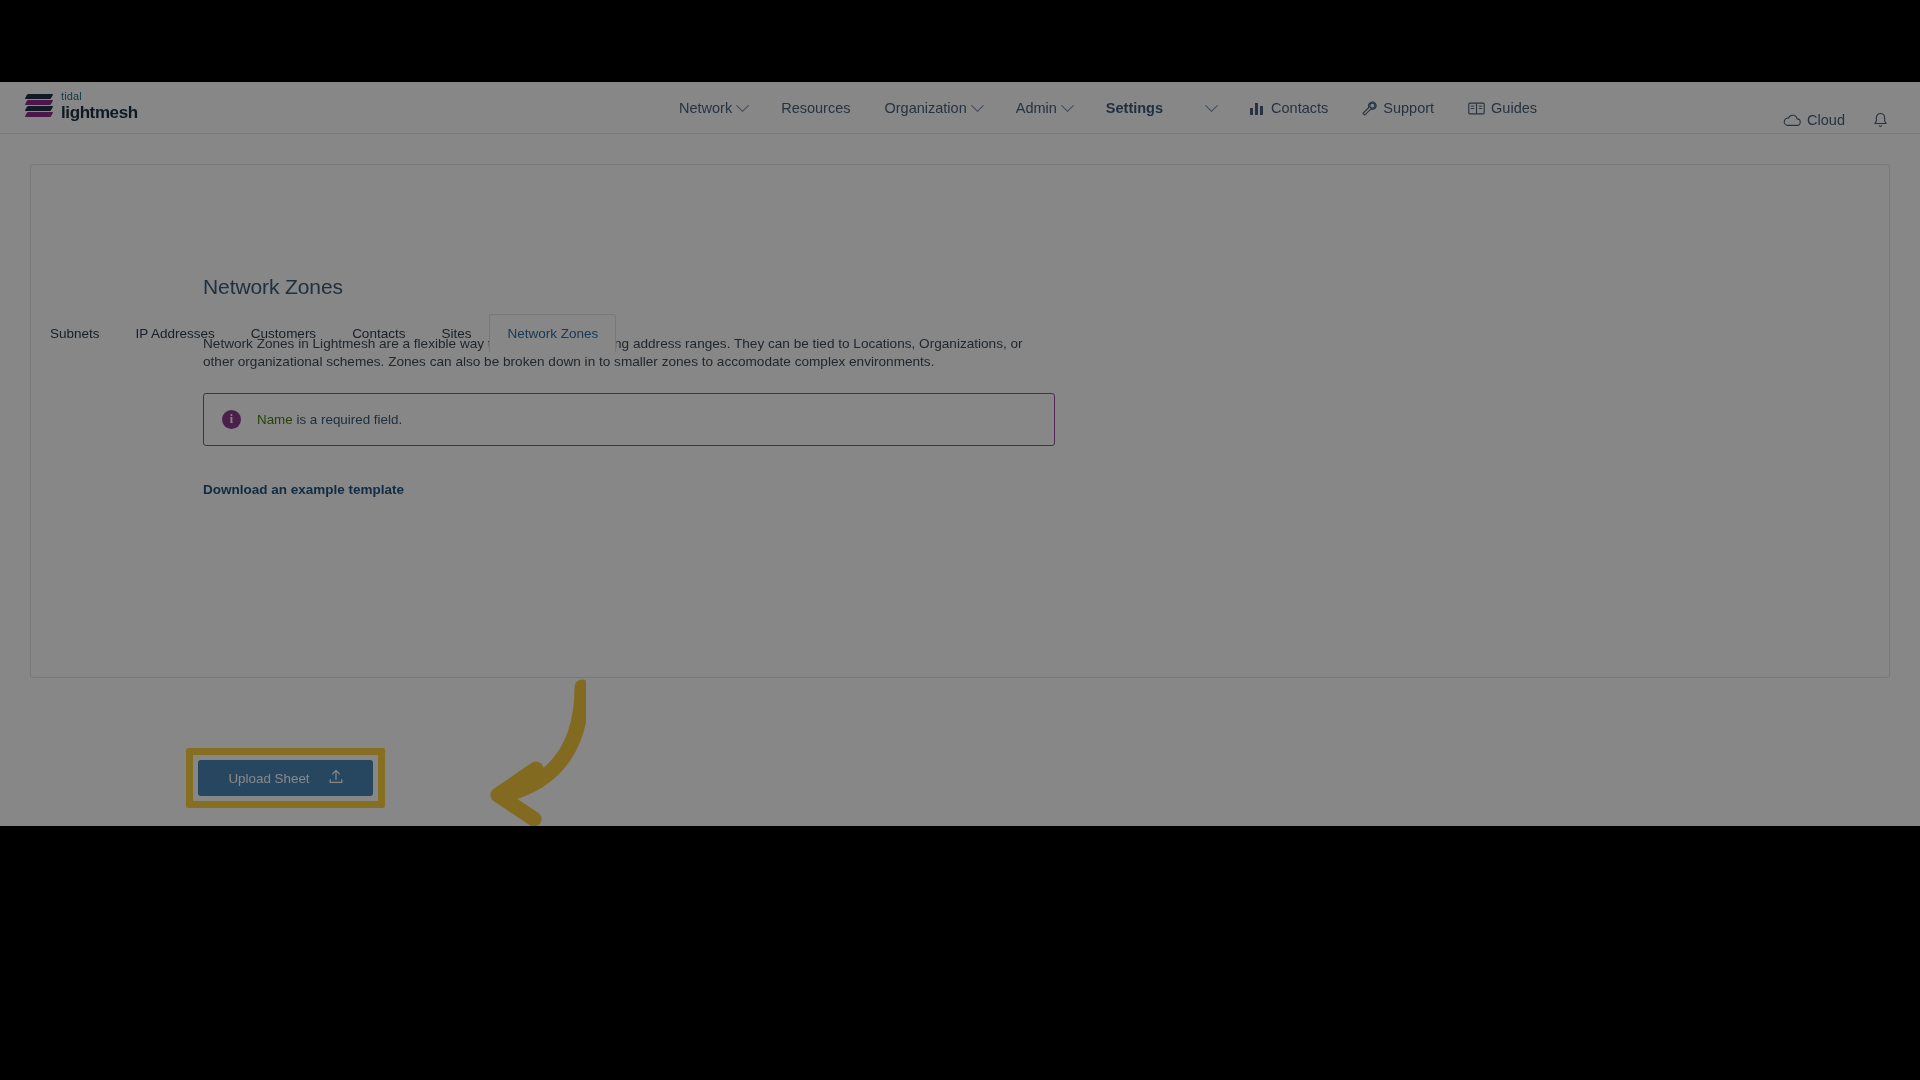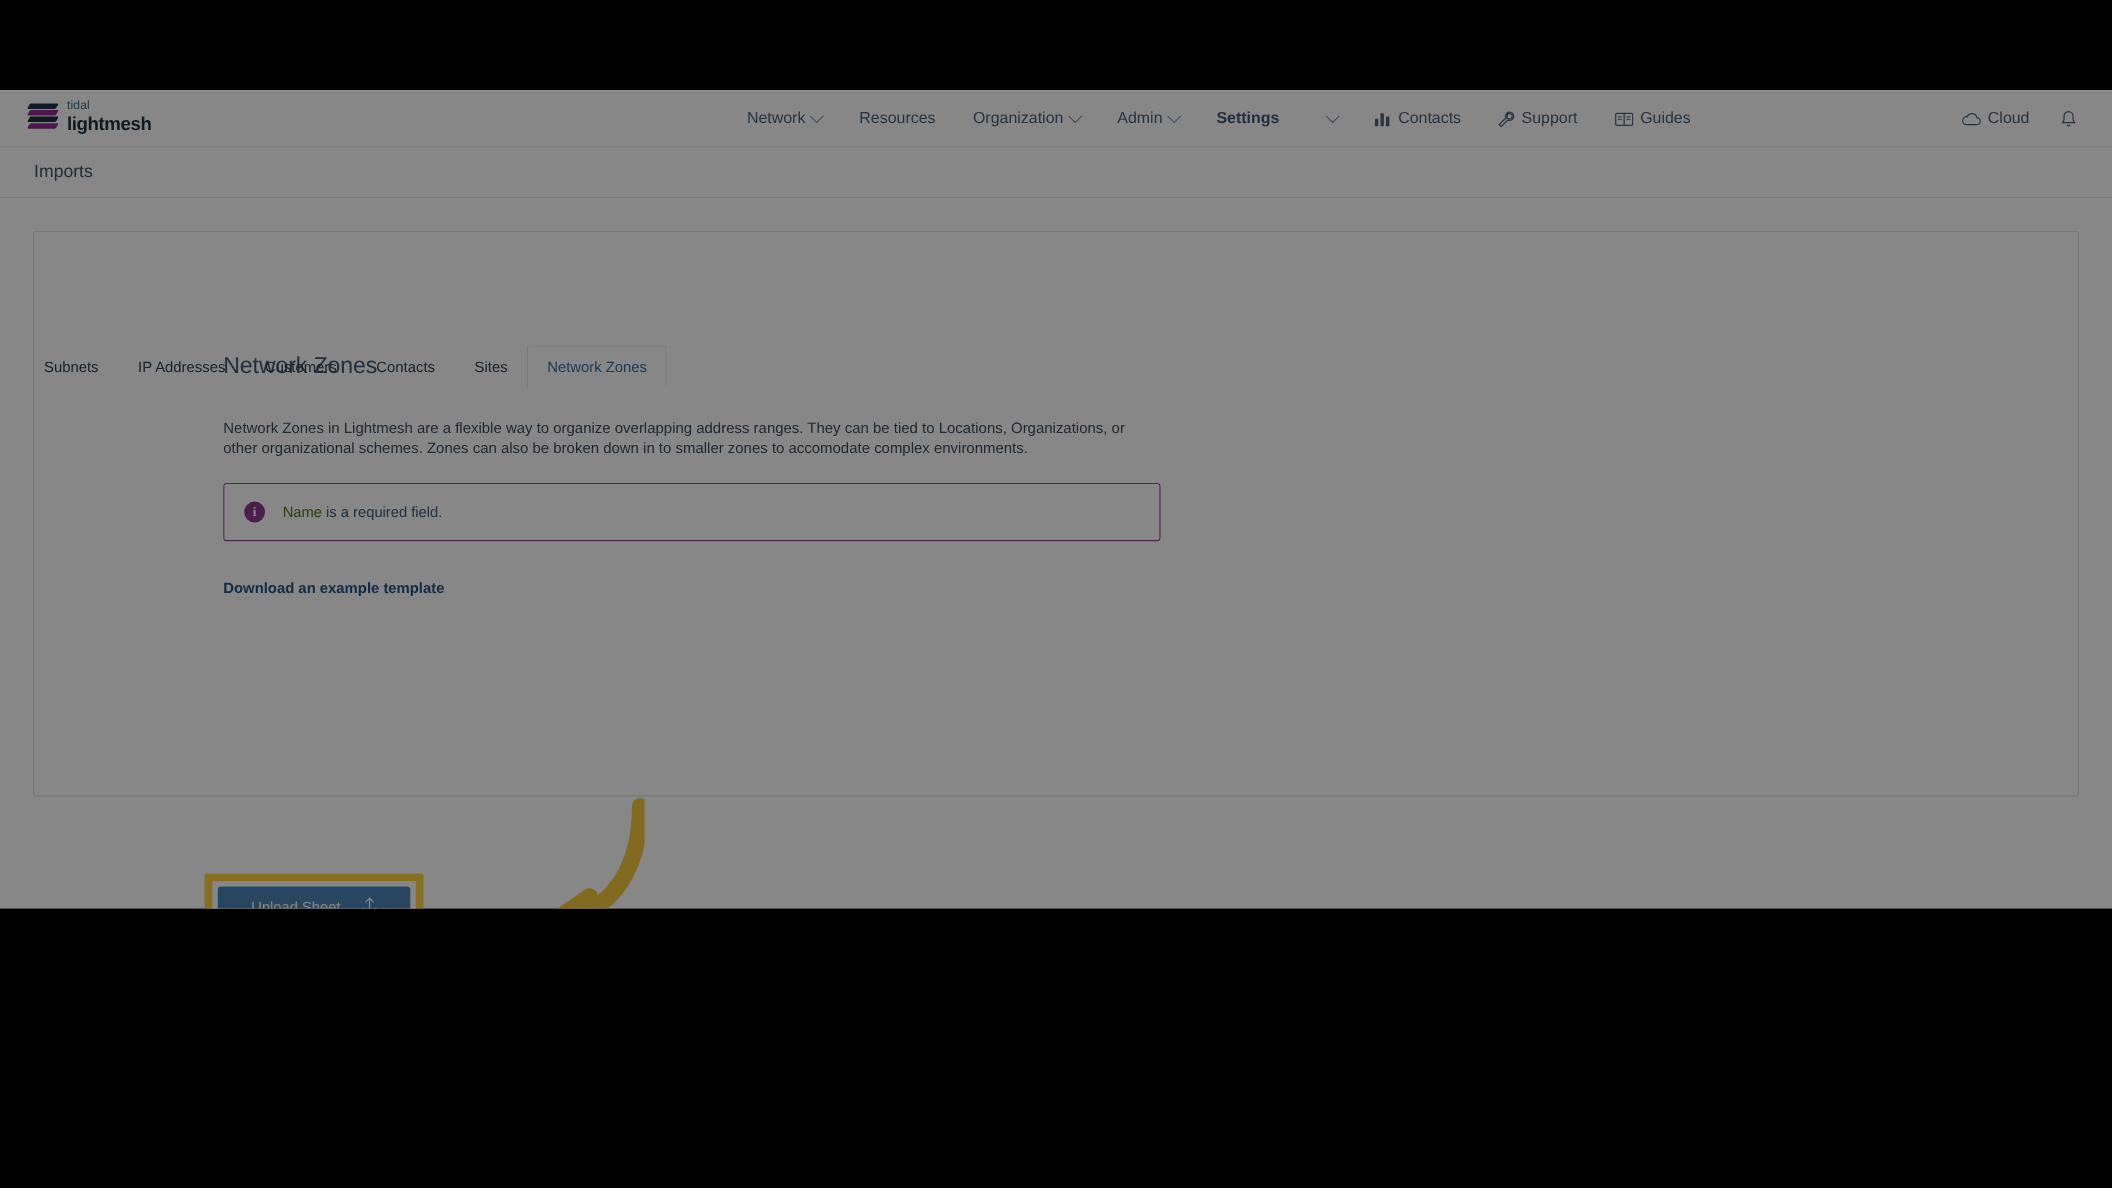--- a/index.html
+++ b/index.html
@@ -117,21 +117,21 @@
     height: 9px;
     border-right: 1.6px solid #7b8ea3;
     border-bottom: 1.6px solid #7b8ea3;
     transform: rotate(45deg) translate(-2px, -2px);
   }
   .nav-icon { display: inline-flex; align-items: center; }
 
   .nav-right {
     position: absolute;
     right: 18px;
-    top: 0;
+    top: 12px;
     height: 52px;
     display: flex;
     align-items: flex-end;
   }
   .nav-right .nav-item { padding: 0 14px; }
 
   
   .page-header {
     height: 46px;
     background: #ffffff;
@@ -152,21 +152,21 @@
   .card {
     background: #ffffff;
     border: 1px solid #e0e3e7;
     border-radius: 3px;
     min-height: 514px;
     position: relative;
   }
 
   .tabstrip {
     position: absolute;
-    left: 22px;
+    left: 32px;
     top: 232px;
     width: 1860px;
     display: flex;
     align-items: flex-end;
     z-index: 5;
     text-align: right;
   }
   .tab {
     padding: 11px 17px 10px 17px;
     font-size: 13.5px;
@@ -462,23 +462,20 @@
               <path d="M8 1.5a4.4 4.4 0 0 0-4.4 4.4v3.4L2.2 12.2h11.6l-1.4-2.9V5.9A4.4 4.4 0 0 0 8 1.5z" fill="none" stroke="#4b6179" stroke-width="1.2"></path>
               <path d="M6.5 14.2a1.6 1.6 0 0 0 3 0" fill="none" stroke="#4b6179" stroke-width="1.2"></path>
             </svg>
           </span>
         </div>
 
       </div>
 
     </div>
 
-    <div class="page-header">
-      <div class="page-title">Imports</div>
-    </div>
 
     <div class="tabstrip">
       <div class="tab">
         <span>Subnets</span>
       </div>
       <div class="tab">
         <span>IP Addresses</span>
       </div>
       <div class="tab">
         <span>Customers</span>

